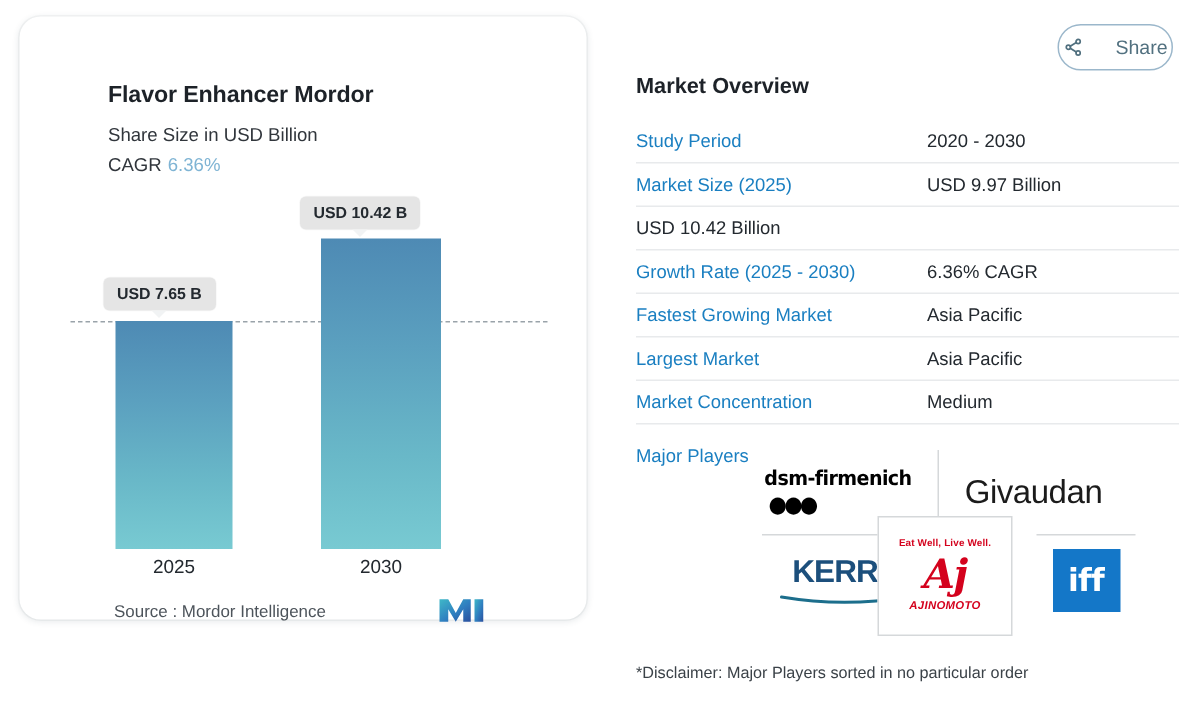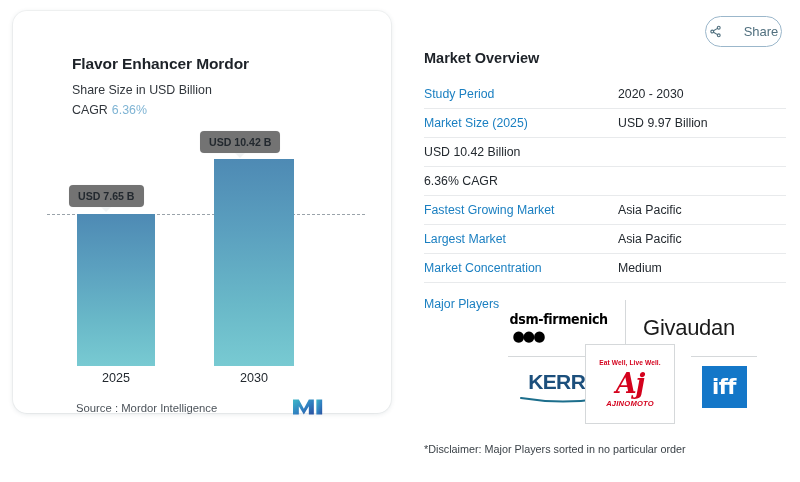--- a/index.html
+++ b/index.html
@@ -53,21 +53,21 @@
   .bar {
     position: absolute;
     bottom: 0;
     background: linear-gradient(to bottom, #4e8ab4 0%, #5ba0bf 35%, #69b8c8 70%, #78cad2 100%);
   }
   .bar-2025 { left: 38px; width: 78px; height: 152px; }
   .bar-2030 { left: 175px; width: 80px; height: 207px; }
 
   .bar-label {
     position: absolute;
-    background: #737373;
+    background: #e5e5e5;
     border-radius: 4px;
     font-size: 10.6px;
     font-weight: 700;
     color: #23292f;
     padding: 5px 9px 5px 9px;
     white-space: nowrap;
     box-shadow: 0 0 0 0.5px rgba(0,0,0,0.03);
   }
   .bar-label::after {
     content: "";
@@ -297,20 +297,21 @@
       <div class="v">2020 - 2030</div>
     </div>
     <div class="row">
       <div class="k">Market Size (2025)</div>
       <div class="v">USD 9.97 Billion</div>
     </div>
     <div class="row">
       <div class="v">USD 10.42 Billion</div>
     </div>
     <div class="row">
+      <div class="k">Growth Rate (2025 - 2030)</div>
       <div class="v">6.36% CAGR</div>
     </div>
     <div class="row">
       <div class="k">Fastest Growing Market</div>
       <div class="v">Asia Pacific</div>
     </div>
     <div class="row">
       <div class="k">Largest Market</div>
       <div class="v">Asia Pacific</div>
     </div>

